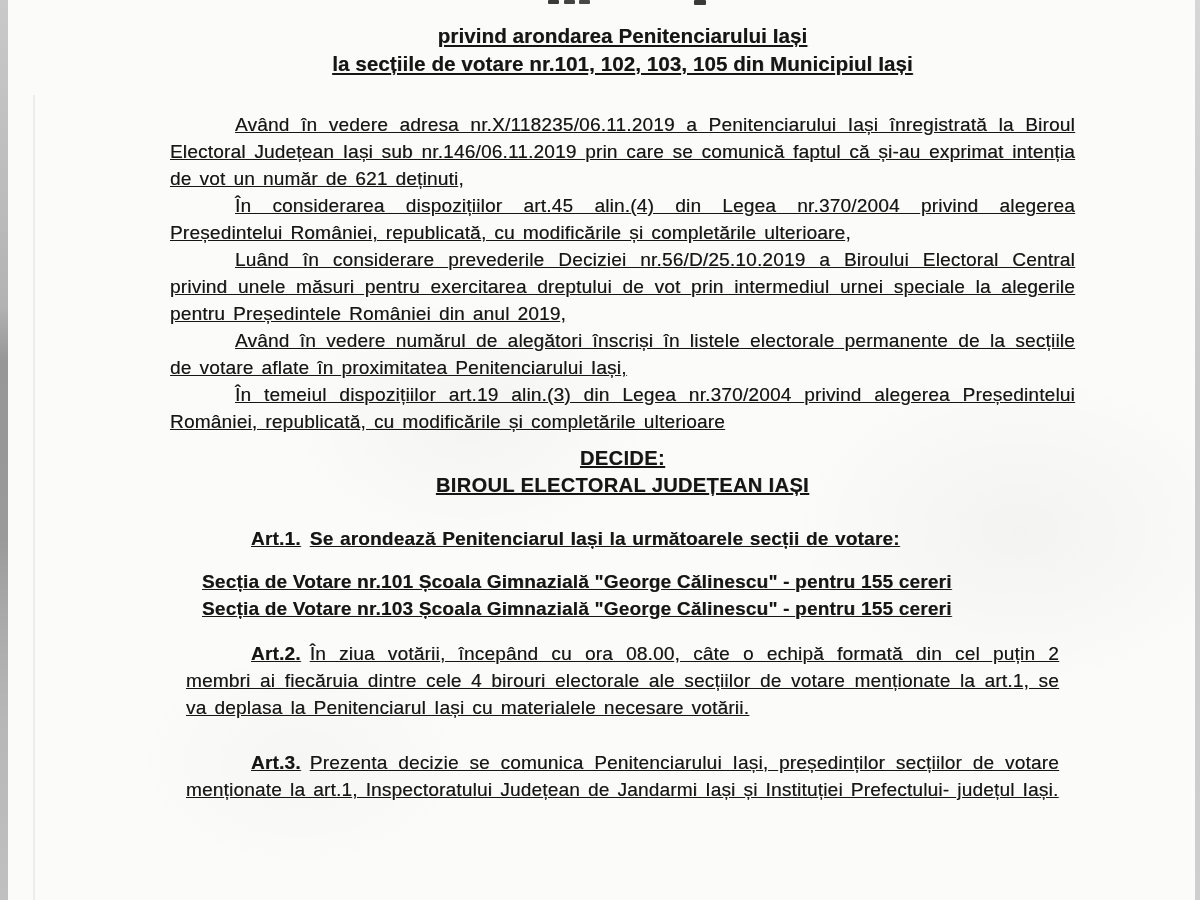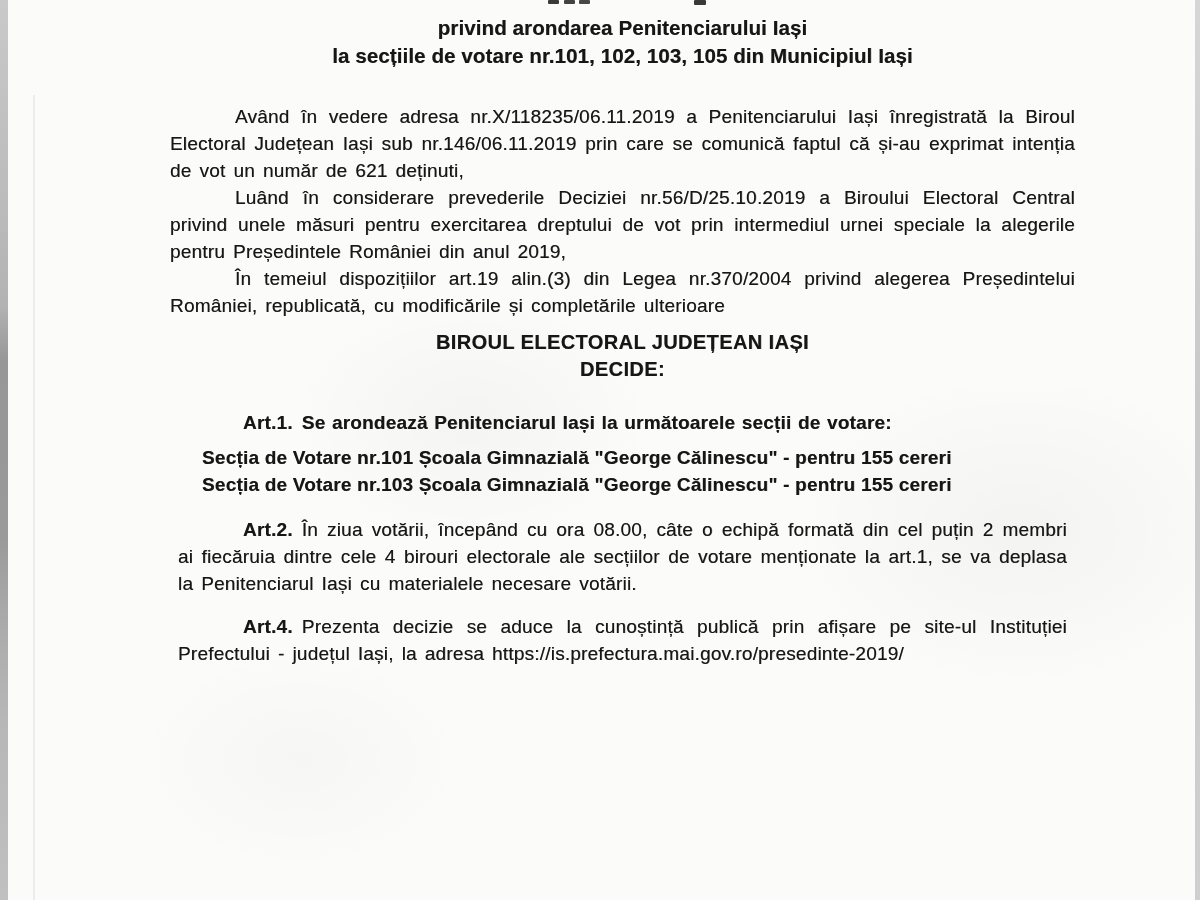--- a/index.html
+++ b/index.html
@@ -54,26 +54,27 @@
     background: #3a3a3a;
     border-radius: 1px;
   }
   .frag1 { left: 548px; width: 11px; box-shadow: 16px 0 0 #424242, 31px 0 0 #484848; }
   .frag2 { left: 694px; width: 12px; height: 5px; }
 
   
   .content {
     position: absolute;
     left: 170px;
-    top: 8px;
+    top: 16px;
     width: 905px;
     font-size: 19px;
     line-height: 27px;
     letter-spacing: 0.2px;
     text-shadow: 0.35px 0 0 rgba(22,22,22,0.55);
+    text-decoration: underline;
   }
   .doc-subject {
     margin-top: 6px;
     font-size: 20.5px;
     line-height: 28px;
     font-weight: bold;
     text-align: center;
     letter-spacing: 0.1px;
   }
   .body-p {
@@ -85,21 +86,21 @@
   .first-p { margin-top: 33px; }
   .decide-heading {
     margin-top: 10px;
     font-size: 20px;
     line-height: 27px;
     font-weight: bold;
     text-align: center;
     letter-spacing: 0.4px;
   }
   .art {
-    margin: 8px;
+    margin: 16px;
     text-indent: 65px;
     text-align: justify;
     word-spacing: 2.5px;
   }
   .art-label { font-weight: bold; margin-right: 9px; }
   .art1 { margin-top: 26px; font-weight: bold; text-align: left; word-spacing: 1px; }
   .stations { margin-top: 6px; font-weight: bold; margin-left: 32px; }
   .station-line { white-space: nowrap; }
   .art2 { margin-top: 18px; }
   .art3 { margin-top: 28px; }
@@ -117,40 +118,42 @@
   <div class="frag frag2"></div>
 
   <div class="content">
 
     <div class="doc-subject">
       <div>privind arondarea Penitenciarului Iași</div>
       <div>la secțiile de votare nr.101, 102, 103, 105 din Municipiul Iași</div>
     </div>
 
     <p class="body-p first-p">Având în vedere adresa nr.X/118235/06.11.2019 a Penitenciarului Iași înregistrată la Biroul Electoral Județean Iași sub nr.146/06.11.2019 prin care se comunică faptul că și-au exprimat intenția de vot un număr de 621 deținuti,</p>
+    <p class="body-p">În considerarea dispozițiilor art.45 alin.(4) din Legea nr.370/2004 privind alegerea Președintelui României, republicată, cu modificările și completările ulterioare,</p>
     <p class="body-p">Luând în considerare prevederile Deciziei nr.56/D/25.10.2019 a Biroului Electoral Central privind unele măsuri pentru exercitarea dreptului de vot prin intermediul urnei speciale la alegerile pentru Președintele României din anul 2019,</p>
+    <p class="body-p">Având în vedere numărul de alegători înscriși în listele electorale permanente de la secțiile de votare aflate în proximitatea Penitenciarului Iași,</p>
     <p class="body-p">În temeiul dispozițiilor art.19 alin.(3) din Legea nr.370/2004 privind alegerea Președintelui României, republicată, cu modificările și completările ulterioare</p>
 
     <div class="decide-heading">
+      <div>DECIDE:</div>
       <div>BIROUL ELECTORAL JUDEȚEAN IAȘI</div>
-      <div>DECIDE:</div>
     </div>
 
     <p class="art art1">
       <span class="art-label">Art.1.</span><span>Se arondează Penitenciarul Iași la următoarele secții de votare:</span>
     </p>
 
     <div class="stations">
       <div class="station-line">Secția de Votare nr.101 Școala Gimnazială "George Călinescu" - pentru 155 cereri</div>
       <div class="station-line">Secția de Votare nr.103 Școala Gimnazială "George Călinescu" - pentru 155 cereri</div>
     </div>
 
     <p class="art art2">
       <span class="art-label">Art.2.</span><span>În ziua votării, începând cu ora 08.00, câte o echipă formată din cel puțin 2 membri ai fiecăruia dintre cele 4 birouri electorale ale secțiilor de votare menționate la art.1, se va deplasa la Penitenciarul Iași cu materialele necesare votării.</span>
     </p>
 
+    <p class="art art3">
+      <span class="art-label">Art.3.</span><span>Prezenta decizie se comunica Penitenciarului Iași, președinților secțiilor de votare menționate la art.1, Inspectoratului Județean de Jandarmi Iași și Instituției Prefectului- județul Iași.</span>
+    </p>
 
-    <p class="art art4">
-      <span class="art-label">Art.4.</span><span>Prezenta decizie se aduce la cunoștință publică prin afișare pe site-ul Instituției Prefectului - județul Iași, la adresa https://is.prefectura.mai.gov.ro/presedinte-2019/</span>
-    </p>
 
   </div>
 </div>
 
 </body></html>

